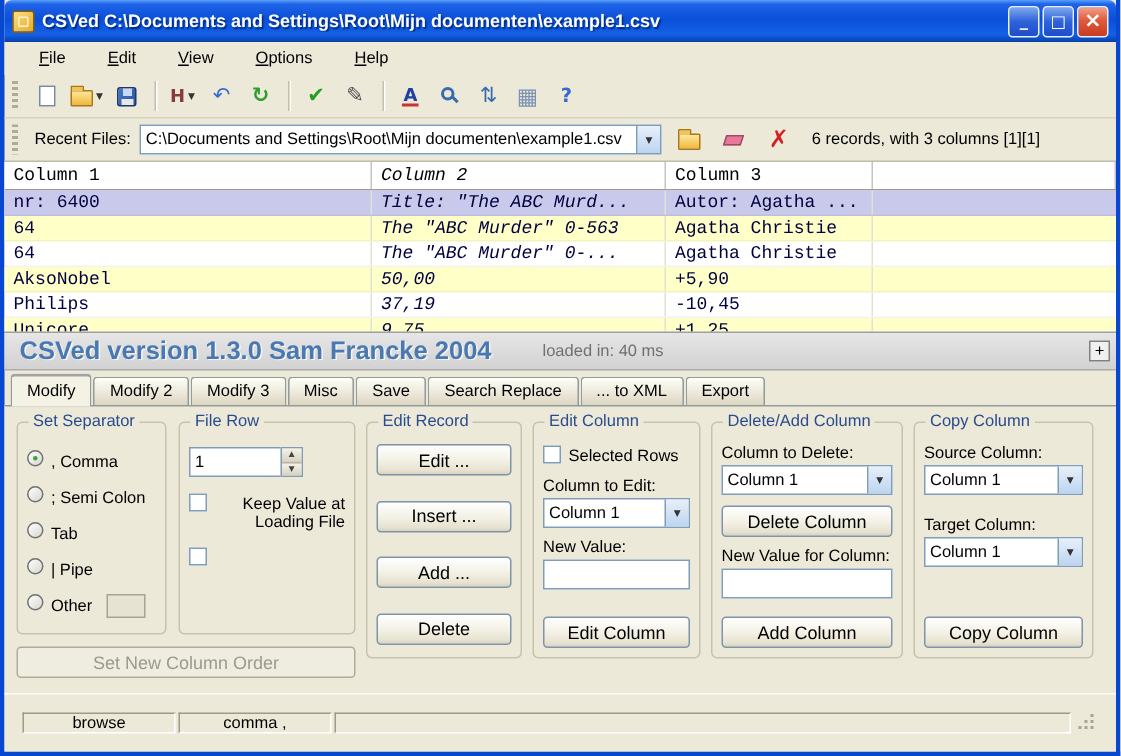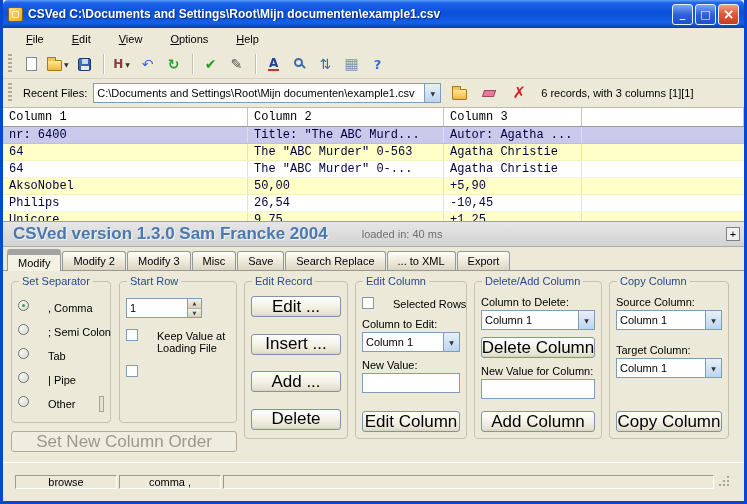--- a/index.html
+++ b/index.html
@@ -78,60 +78,60 @@
 
   
   .grid { flex:1 1 auto; background:#fff; display:flex; flex-direction:column; overflow:hidden;
     font-family:"Liberation Mono","DejaVu Sans Mono",monospace; }
   .g-header { display:flex; flex:0 0 19px; background:#fff; border-bottom:1px solid #9A9A9A; }
   .g-header .g-cell { font-size:12px; color:#000; border-right:1px solid #C4C4C4;
     display:flex; align-items:center; }
   .g-row { display:flex; flex:0 0 17px; border-bottom:1px solid rgba(0,0,0,0.05); }
   .g-cell { padding:0 6px; font-size:12px; color:#000040; white-space:nowrap; overflow:hidden;
     display:flex; align-items:center; border-right:1px solid #E2E2D4; }
-  .c1{width:245px;} .c2{width:196px;} .c3{width:138px;} .c4{flex:1; border-right:none;}
+  .c1{width:245px;} .c2{width:196px;font-style:italic;} .c3{width:138px;} .c4{flex:1; border-right:none;}
   .g-row.sel { background:#C9C9EB; }
   .g-row.alt { background:#FFFFC8; }
   .g-filler { flex:1; background:#fff; }
 
   
   .banner { flex:0 0 26px; display:flex; align-items:center; padding:0 4px 0 10px; gap:10px;
     background:linear-gradient(180deg,#E6E6E6,#D2D2D2); border-top:1px solid #A0A0A0;
     border-bottom:1px solid #ACACAC; }
   .banner-title { font-size:17px; font-weight:bold; color:#4A78B0; text-shadow:1px 1px 0 #F4F4F4;
     white-space:nowrap; }
   .banner-loaded { font-size:11px; color:#707070; margin-left:24px; white-space:nowrap; }
   .banner-expand { margin-left:auto; width:14px; height:14px; border:1px solid #808080;
     background:#F0F0F0; display:flex; align-items:center; justify-content:center; font-size:11px; }
 
   
   .tabstrip { flex:0 0 23px; display:flex; align-items:flex-end; gap:1px; padding:2px 4px 0 4px; }
   .tab { height:19px; padding:0 10px; display:flex; align-items:center; font-size:11px;
     border:1px solid #919B9C; border-bottom:none; border-radius:3px 3px 0 0;
     background:linear-gradient(180deg,#FFFFF6,#EAE6D8 60%,#DCD6C0); position:relative; }
-  .tab.active { height:22px; background:#F4F2E4; border-top:6px solid #a3a3a3;
+  .tab.active { height:22px; background:#F4F2E4; border-top:2px solid #a3a3a3;
     margin-bottom:-1px; z-index:2; }
 
   
   .panel { flex:0 0 192px; border-top:1px solid #919B9C; background:#ECE9D8;
     display:flex; gap:7px; padding:10px 6px 8px 8px; }
   .group { border:1px solid #C6C3AD; border-radius:4px; position:relative;
     padding:14px 6px 6px 6px; display:flex; flex-direction:column; }
   .group-title { position:absolute; top:-7px; left:7px; background:#ECE9D8; padding:0 3px;
     font-size:11px; color:#2A4B8D; white-space:nowrap; }
   .lbl { font-size:11px; margin:2px 0 2px 0; white-space:nowrap; }
-  .btn { height:21px; border:1px solid #7F94AA; border-radius:3px; font-size:17px; color:#000;
+  .btn { height:21px; border:1px solid #7F94AA; border-radius:3px; font-size:12px; color:#000;
     background:linear-gradient(180deg,#FEFEFE,#F4F2E6 50%,#E6E2D0 88%,#D8D2BE);
     display:flex; align-items:center; justify-content:center; width:100%; white-space:nowrap;text-align:center; }
   .btn.disabled { color:#9A9A8E; border-color:#B0AC9A; background:#EFEDE0; }
   .tinput { height:20px; border:1px solid #7F9DB9; background:#fff; font-size:11px;
     width:100%; padding:0 3px; font-family:"Liberation Sans",sans-serif; }
   .scombo { height:20px; border:1px solid #7F9DB9; background:#fff; display:flex; align-items:stretch; }
   .scombo .combo-text { padding-top:3px; }
-  .radio-row,.cb-row { display:flex; gap:19px; align-items:flex-start; margin:4px 0; font-size:11px; }
+  .radio-row,.cb-row { display:flex; gap:5px; align-items:flex-start; margin:4px 0; font-size:11px;text-align:right; }
   .radio { width:11px; height:11px; border-radius:50%; border:1px solid #707070; flex:0 0 11px;
     background:linear-gradient(135deg,#FDFDFD,#D8D8D0); position:relative; margin-top:0px; }
   .radio.checked::after { content:""; position:absolute; inset:3px; border-radius:50%; background:#3FA33F; }
   .checkbox { width:12px; height:12px; border:1px solid #7F9DB9; background:#fff; flex:0 0 12px; margin-top:1px; }
   .other-box { width:26px; height:16px; border:1px solid #A8A490; background:#E6E3D2; margin-left:4px; }
   .spin { display:flex; width:76px; height:20px; margin:2px 0 6px 0; }
   .spin-input { flex:1; border:1px solid #7F9DB9; border-right:none; font-size:11px; padding:0 3px;
     font-family:"Liberation Sans",sans-serif; min-width:0; }
   .spin-btns { display:flex; flex-direction:column; width:15px; border:1px solid #7F9DB9; }
   .spin-b { flex:1; display:flex; align-items:center; justify-content:center; font-size:5px;
@@ -277,21 +277,21 @@
       <div class="g-cell c4"></div>
     </div>
     <div class="g-row alt">
       <div class="g-cell c1">AksoNobel</div>
       <div class="g-cell c2">50,00</div>
       <div class="g-cell c3">+5,90</div>
       <div class="g-cell c4"></div>
     </div>
     <div class="g-row">
       <div class="g-cell c1">Philips</div>
-      <div class="g-cell c2">26,54</div>
+      <div class="g-cell c2">37,19</div>
       <div class="g-cell c3">-10,45</div>
       <div class="g-cell c4"></div>
     </div>
     <div class="g-row alt">
       <div class="g-cell c1">Unicore</div>
       <div class="g-cell c2">9,75</div>
       <div class="g-cell c3">+1,25</div>
       <div class="g-cell c4"></div>
     </div>
     <div class="g-filler"></div>
@@ -338,21 +338,21 @@
             <span class="lbl">| Pipe</span>
           </div>
           <div class="radio-row">
             <span class="radio"></span>
             <span class="lbl">Other</span>
             <span class="other-box"></span>
           </div>
         </div>
 
         <div class="group g-start">
-          <span class="group-title">Start Row</span>
+          <span class="group-title">File Row</span>
           <div class="spin">
             <input class="spin-input" value="1" style="">
             <span class="spin-btns">
               <span class="spin-b">▲</span>
               <span class="spin-b">▼</span>
             </span>
           </div>
           <div class="cb-row">
             <span class="checkbox"></span>
             <span class="lbl" style="white-space:normal;">Keep Value at Loading File</span>

